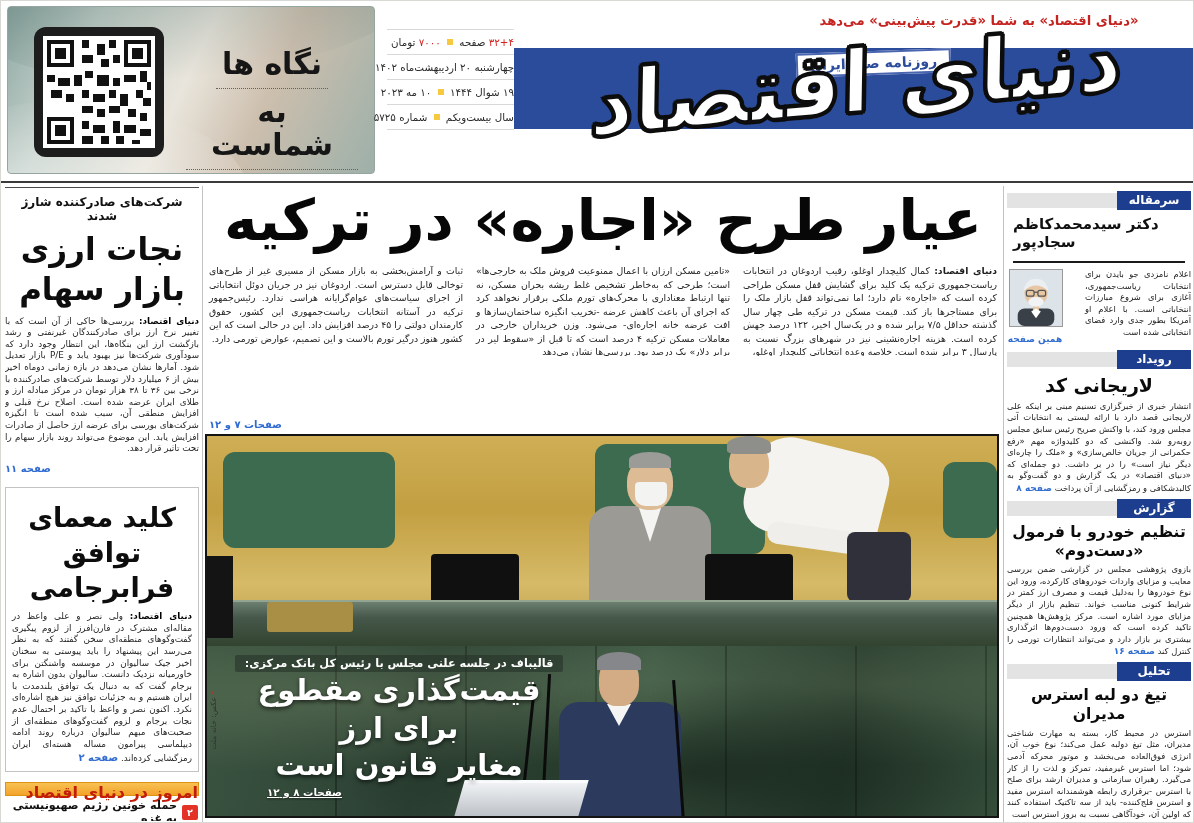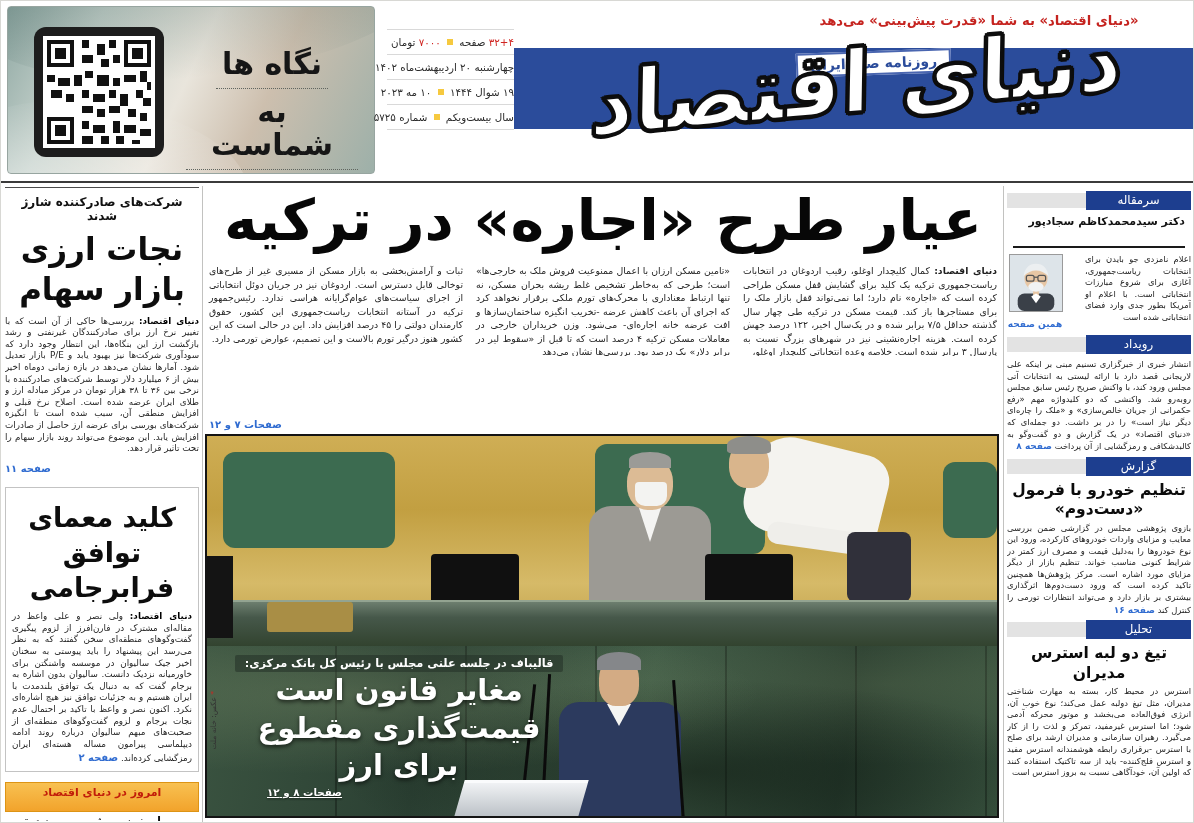--- a/index.html
+++ b/index.html
@@ -38,21 +38,21 @@
   .left-col { position:absolute; left:4px; top:186px; width:194px; height:634px; overflow:hidden; }
   .kicker-sm { border-top:1.5px solid #4a4a4a; padding:7px 0 2px; text-align:center; font-size:12px; font-weight:bold; color:#111; }
   .big-title { text-align:center; font-weight:bold; color:#0d0d0d; font-size:31px; line-height:1.3; margin:4px 0 6px; }
   .body-txt { font-size:8.8px; line-height:1.32; text-align:justify; color:#1f1f1f; }
   .body-txt b { color:#000; }
   .page-link { color:#2f6bd0; font-weight:bold; font-size:10px; }
   .link-line { text-align:left; margin-top:2px; }
   .boxed { border:1px solid #c3c3c3; margin-top:11px; padding:8px 6px 7px; }
   .boxed .big-title { font-size:27px; }
   .today { margin-top:10px; }
-  .today-header { background:linear-gradient(180deg,#f8c152,#f2a32b); border:1px solid #dd9415; color:#c21d0a; font-weight:bold; font-size:11px; text-align:center; height:30px; line-height:19px; }
+  .today-header { background:linear-gradient(180deg,#f8c152,#f2a32b); border:1px solid #dd9415; color:#c21d0a; font-weight:bold; font-size:16px; text-align:right; height:14px; line-height:19px; }
   .today-item { display:flex; align-items:center; gap:5px; border-bottom:1px dotted #8f8f8f; padding:3px 1px; font-size:11.2px; font-weight:bold; color:#101010; }
   .badge { min-width:16px; height:15px; background:#e23326; color:#fff; font-size:9.5px; font-weight:bold; display:flex; align-items:center; justify-content:center; border-radius:2px; }
 
   
   .lead { position:absolute; left:204px; top:186px; width:796px; }
   .lead-kicker { text-align:center; font-weight:bold; font-size:15.5px; color:#0c0c0c; padding:9px 0 0; }
   .lead-headline { text-align:center; font-weight:bold; font-size:57px; color:#070707; line-height:1.18; }
   .lead-cols { display:flex; gap:13px; margin-top:10px; height:92px; overflow:hidden; position:relative; padding:0 4px; }
   .lead-col { flex:1; font-size:9.3px; line-height:1.45; text-align:justify; color:#1e1e1e; }
   .lead-pageref { position:absolute; left:208px; top:418px; }
@@ -90,24 +90,24 @@
   .pod-hair { position:absolute; left:390px; top:216px; width:44px; height:18px; background:#85878a; border-radius:50% 50% 0 0; z-index:3; }
   .pod-shirt { position:absolute; left:400px; top:268px; width:24px; height:22px; background:#f5f5f3; clip-path:polygon(0 0,100% 0,50% 100%); z-index:3; }
   .pod-suit { position:absolute; left:352px; top:266px; width:122px; height:118px; background:#2c3a5e; border-radius:20px 20px 0 0; z-index:2; }
   .podium { position:absolute; left:252px; top:344px; width:124px; height:40px; background:linear-gradient(180deg,#f0f2f4,#b6bcc2); transform:skewX(-16deg); border-top:3px solid #fafbfc; z-index:4; }
   .ph-credit { position:absolute; left:208px; top:690px; writing-mode:vertical-rl; transform:rotate(180deg); font-size:7.5px; color:#333; letter-spacing:.5px; z-index:6; }
   .ph-credit .star { color:#d02420; }
 
   
   .sidebar { position:absolute; left:1006px; top:186px; width:184px; height:634px; overflow:hidden; }
   .sec-header { display:flex; height:19px; margin:4px 0 5px; }
-  .sec-label { width:105px; background:#1d3e8f; color:#fff; font-size:11.8px; font-weight:normal; text-align:center; line-height:19px; }
+  .sec-label { width:74px; background:#1d3e8f; color:#fff; font-size:11.8px; font-weight:bold; text-align:center; line-height:19px; }
   .sec-rest { flex:1; background:#e3e3e3; margin-left:0; margin-top:2px; height:15px; }
   .sb-title { text-align:center; font-weight:bold; font-size:15.5px; color:#0b0b0b; margin:3px 0 3px; line-height:1.25; }
-  .sb-author { text-align:right; font-weight:bold; font-size:11px; color:#111; border-bottom:2px solid #1a1a1a; padding-bottom:18px; margin:0 6px 6px; }
+  .sb-author { text-align:left; font-weight:bold; font-size:15px; color:#111; border-bottom:2px solid #1a1a1a; padding-bottom:10px; margin:0 6px 6px; }
   .sb-body { font-size:8.4px; line-height:1.38; text-align:justify; color:#222; }
   .sb-link { color:#2f6bd0; font-weight:bold; font-size:9px; }
   .ed-row { display:flex; gap:22px; margin-bottom:0; }
   .ed-text { flex:1; }
   .ed-photo { width:56px; text-align:center; }
   .ed-photo svg { width:54px; height:58px; border:1px solid #9a9a9a; background:#dfe5ea; display:block; }
 </style>
 </head>
 <body>
 
@@ -270,22 +270,22 @@
     <div class="mic" style="left:470px;top:244px;height:140px;transform:rotate(-4deg);"></div>
 
     <div class="pod-suit"></div>
     <div class="pod-shirt"></div>
     <div class="pod-head"></div>
     <div class="pod-hair"></div>
     <div class="podium"></div>
 
     <div class="cap">
       <span class="cap-kicker">قالیباف در جلسه علنی مجلس با رئیس کل بانک مرکزی:</span>
+      <div class="cap-line">قیمت‌گذاری مقطوع برای ارز</div>
       <div class="cap-line">مغایر قانون است</div>
-      <div class="cap-line">قیمت‌گذاری مقطوع برای ارز</div>
       <div class="cap-pages">صفحات ۸ و ۱۲</div>
     </div>
   </div>
   <div class="ph-credit"><span class="star">*</span> <span>عکس: خانه ملت</span></div>
 
   <div class="sidebar">
 
     <div>
       <div class="sec-header">
         <div class="sec-label">سرمقاله</div>
@@ -310,20 +310,21 @@
           <span class="sb-link">همین صفحه</span>
         </div>
       </div>
     </div>
 
     <div>
       <div class="sec-header">
         <div class="sec-label">رویداد</div>
         <div class="sec-rest"></div>
       </div>
+      <div class="sb-title" style="font-size:19px;">لاریجانی کد</div>
       <div class="sb-body"><span>انتشار خبری از خبرگزاری تسنیم مبنی بر اینکه علی لاریجانی قصد دارد با ارائه لیستی به انتخابات آتی مجلس ورود کند، با واکنش صریح رئیس سابق مجلس روبه‌رو شد. واکنشی که دو کلیدواژه مهم «رفع حکمرانی از جریان خالص‌سازی» و «ملک را چاره‌ای دیگر نیاز است» را در بر داشت. دو جمله‌ای که «دنیای اقتصاد» در یک گزارش و دو گفت‌وگو به کالبدشکافی و رمزگشایی از آن پرداخت</span> <span class="sb-link">صفحه ۸</span></div>
     </div>
 
     <div>
       <div class="sec-header">
         <div class="sec-label">گزارش</div>
         <div class="sec-rest"></div>
       </div>
       <div class="sb-title">تنظیم خودرو با فرمول «دست‌دوم»</div>
       <div class="sb-body"><span>بازوی پژوهشی مجلس در گزارشی ضمن بررسی معایب و مزایای واردات خودروهای کارکرده، ورود این نوع خودروها را به‌دلیل قیمت و مصرف ارز کمتر در شرایط کنونی مناسب خواند. تنظیم بازار از دیگر مزایای مورد اشاره است. مرکز پژوهش‌ها همچنین تاکید کرده است که ورود دست‌دوم‌ها اثرگذاری بیشتری بر بازار دارد و می‌تواند انتظارات تورمی را کنترل کند</span> <span class="sb-link">صفحه ۱۶</span></div>

